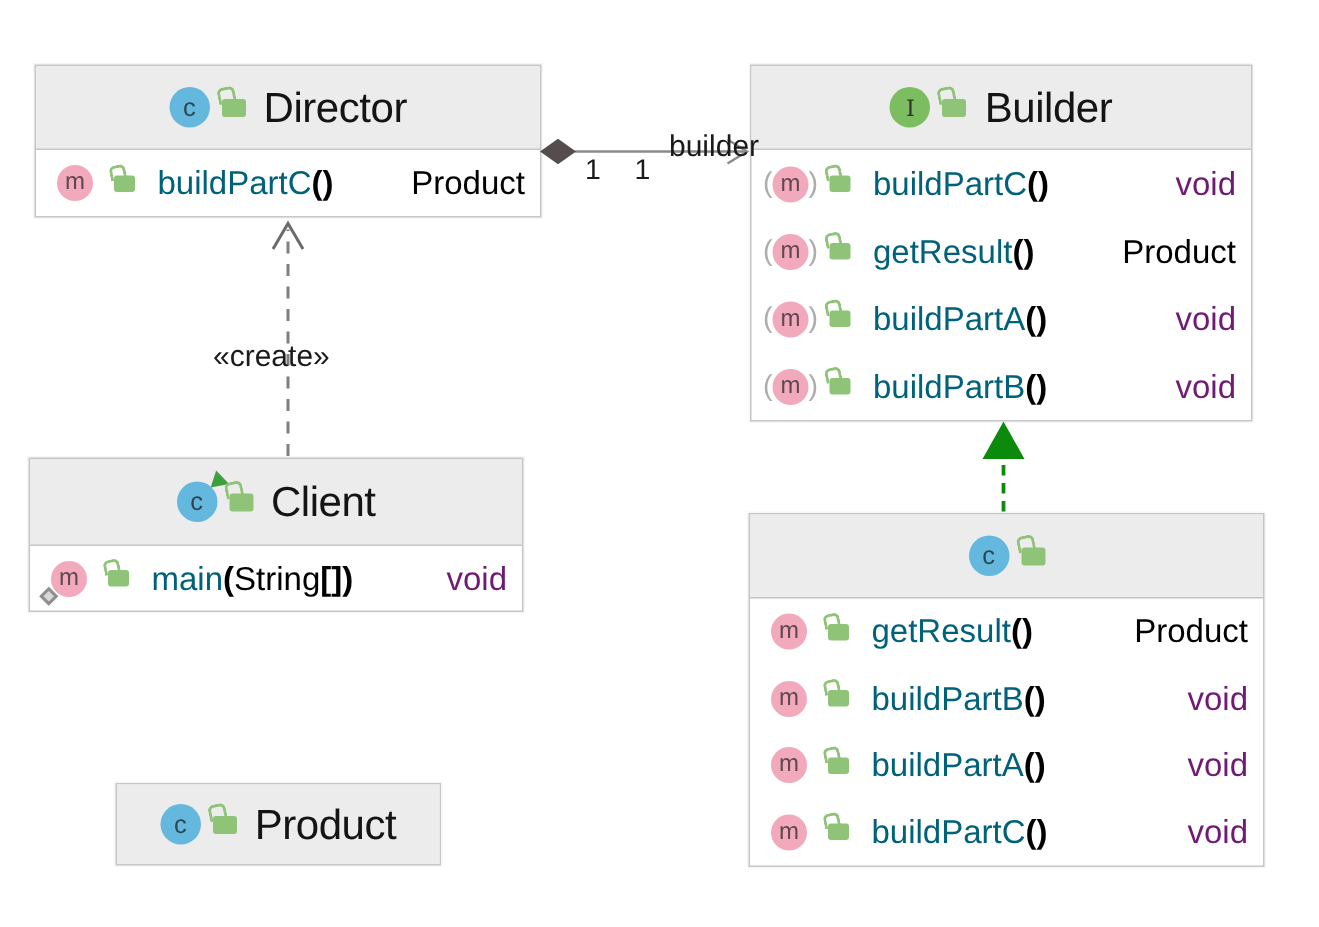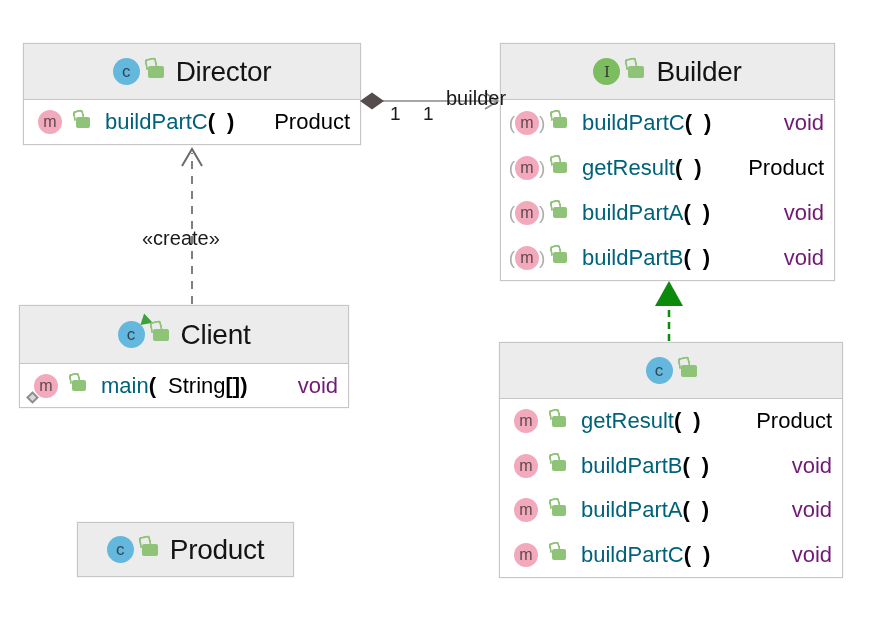--- a/index.html
+++ b/index.html
@@ -38,21 +38,21 @@
                   transform:rotate(-12deg); }
   .lock-lg { width:16px; height:12px; margin-left:8px; }
   .lock-lg::before { width:8px; height:9px; top:-8px; }
   .m-wrap { display:inline-flex; align-items:center; justify-content:center; width:38px; flex:0 0 auto; }
   .abs-paren { color:#ADADAD; font-size:19px; line-height:24px; }
 
   
   .sig { margin-left:15px; font-size:22px; white-space:nowrap; }
   .mname { color:#00627A; }
   .bparen { color:#000000; font-weight:700; }
-  .mparam { color:#000000;margin-left:12px; }
+  .mparam { color:#000000; }
   .ret { margin-left:auto; font-size:22px; padding-left:8px; white-space:nowrap; }
   .ret-plain { color:#000000; }
   .ret-keyword { color:#701a75; }
 
   
   .edge-svg { position:absolute; left:0; top:0; z-index:2; pointer-events:none; }
   .edge-label { position:absolute; z-index:3; color:#1A1A1A; white-space:nowrap; }
   .lbl-builder { left:446px; top:86px; font-size:20px; line-height:24px; }
   .lbl-mult-src { left:390px; top:103px; font-size:19px; }
   .lbl-mult-tgt { left:423px; top:103px; font-size:19px; }

